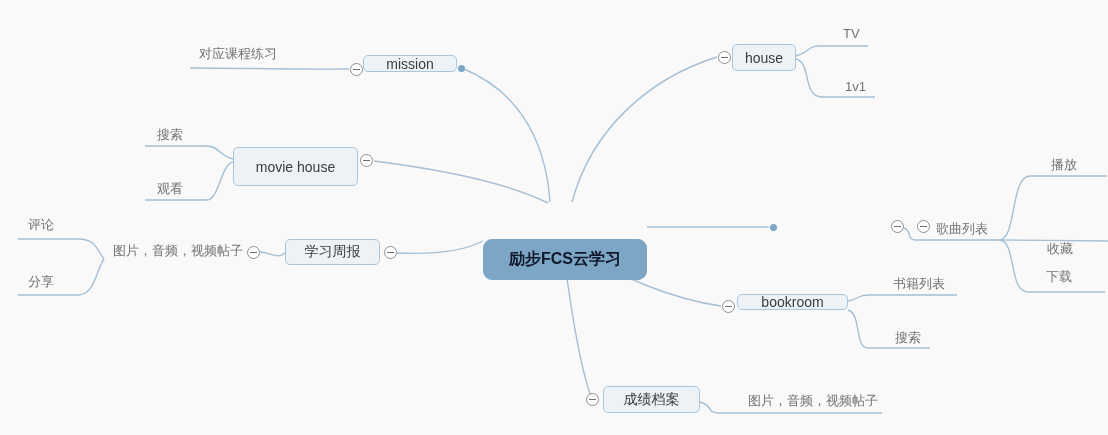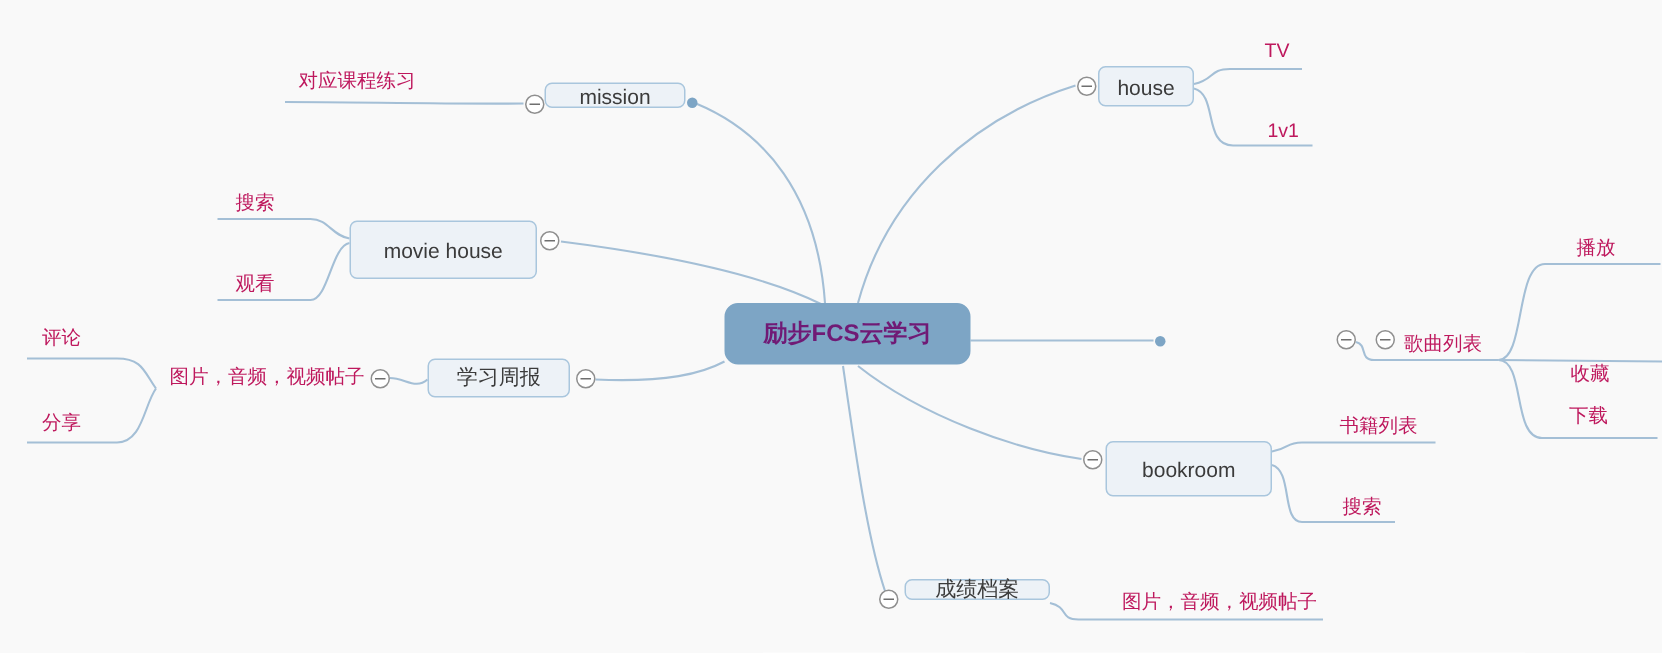--- a/index.html
+++ b/index.html
@@ -9,24 +9,24 @@
   }
   .wires{position:absolute;left:0;top:0;width:1108px;height:435px;}
   .wires path{fill:none;stroke:#a4bfd6;stroke-width:1.4px;}
   .node{
     position:absolute;display:flex;align-items:center;justify-content:center;
     background:#edf2f7;border:1px solid #a9c6dd;border-radius:5px;
     font-size:14px;color:#3b3b3b;box-sizing:border-box;white-space:nowrap;
   }
   .root{
     background:#7da5c5;border:1px solid #7da5c5;border-radius:9px;
-    color:#701a75;font-weight:bold;font-size:16px;
+    color:#0f172a;font-weight:bold;font-size:16px;margin-top:37px;
   }
   .leaf{
-    position:absolute;font-size:13px;color:#be185d;line-height:15px;white-space:nowrap;
+    position:absolute;font-size:13px;color:#737373;line-height:15px;white-space:nowrap;
   }
   .collapse{
     position:absolute;width:13px;height:13px;border:1px solid #8f8f8f;border-radius:50%;
     background:#ffffff;box-sizing:border-box;z-index:3;
   }
   .collapse::before{
     content:"";position:absolute;left:2px;top:5px;width:7px;height:1px;background:#6f6f6f;
   }
   .dot{
     position:absolute;width:7px;height:7px;border-radius:50%;background:#7da5c5;z-index:3;
@@ -69,22 +69,22 @@
 
     <path d="M700,402 C713,405 706,413 719,413 L882,413"></path>
   </svg>
 
   <div class="node root" style="left:483px;top:202px;width:164px;height:41px">励步FCS云学习</div>
 
   <div class="node" style="left:363px;top:55px;width:94px;height:17px">mission</div>
   <div class="node" style="left:732px;top:44px;width:64px;height:27px">house</div>
   <div class="node" style="left:233px;top:147px;width:125px;height:39px">movie house</div>
   <div class="node" style="left:285px;top:239px;width:95px;height:26px">学习周报</div>
-  <div class="node" style="left:737px;top:294px;width:111px;height:37px">bookroom</div>
-  <div class="node" style="left:603px;top:386px;width:97px;height:14px">成绩档案</div>
+  <div class="node" style="left:737px;top:294px;width:111px;height:16px">bookroom</div>
+  <div class="node" style="left:603px;top:386px;width:97px;height:27px">成绩档案</div>
 
   <div class="leaf" style="left:199px;top:46px">对应课程练习</div>
   <div class="leaf" style="left:843px;top:26px">TV</div>
   <div class="leaf" style="left:845px;top:79px">1v1</div>
   <div class="leaf" style="left:157px;top:127px">搜索</div>
   <div class="leaf" style="left:157px;top:181px">观看</div>
   <div class="leaf" style="left:936px;top:221px">歌曲列表</div>
   <div class="leaf" style="left:1051px;top:157px">播放</div>
   <div class="leaf" style="left:1047px;top:241px">收藏</div>
   <div class="leaf" style="left:1046px;top:269px">下载</div>

